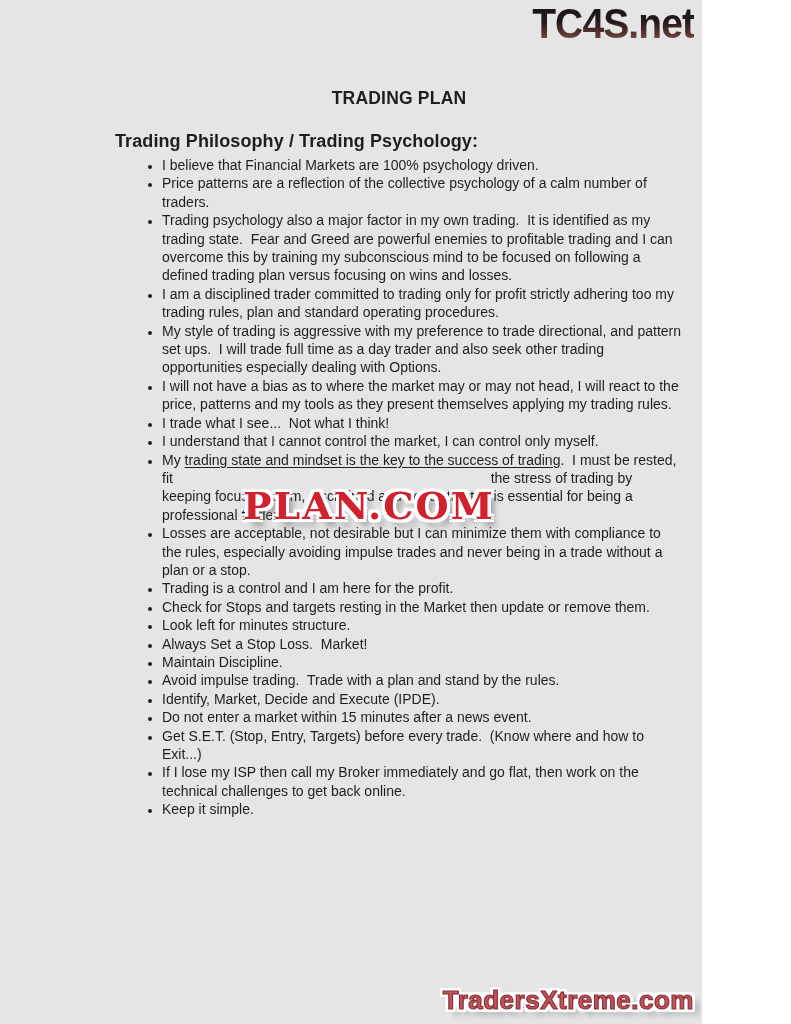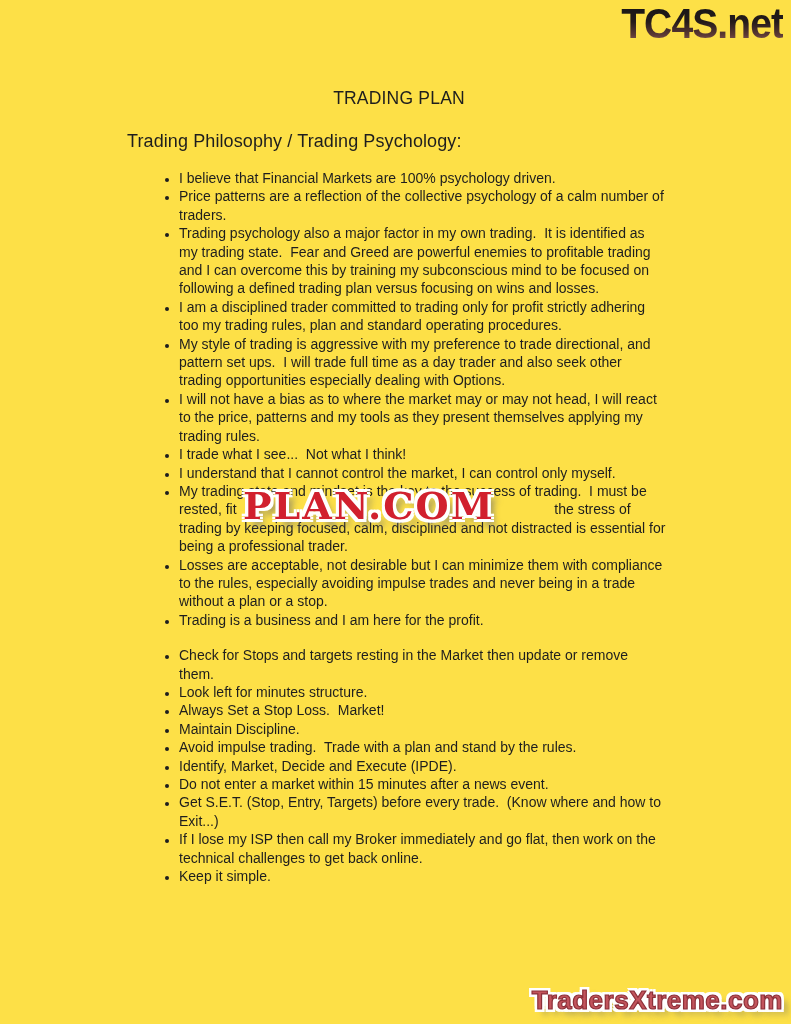--- a/index.html
+++ b/index.html
@@ -1,20 +1,20 @@
 <!DOCTYPE html>
 <html><head>
 <meta charset="utf-8">
 <style>
   html, body { margin: 0; padding: 0; background: #ffffff; }
   .page {
     position: relative;
-    width: 791px;
+    width: 702px;
     height: 1024px;
-    background: #fde047;
+    background: #e5e5e5;
     overflow: hidden;
     font-family: "Liberation Sans", sans-serif;
     color: #1e1e1e;
   }
 
   
   .brand-top {
     position: absolute;
     top: 2px;
     right: 8px;
@@ -33,44 +33,44 @@
   
   .content {
     position: absolute;
     left: 115px;
     top: 88px;
     width: 568px;
   }
   .doc-title {
     text-align: center;
     font-size: 17.5px;
-    font-weight: normal;
+    font-weight: bold;
     letter-spacing: 0.2px;
     line-height: 20px;
   }
   h2.sec-heading {
     font-size: 18px;
-    font-weight: normal;
-    margin: 22px 0 4px 12px;
+    font-weight: bold;
+    margin: 22px 0 4px 0;
     line-height: 22px;
     letter-spacing: 0.1px;
   }
   section.sec-rules h2.sec-heading { margin-top: 18px; }
   ul.bullets {
-    margin: 17px;
+    margin: 0;
     padding: 0 0 0 47px;
     list-style: disc;
   }
   ul.bullets li {
     font-size: 14px;
     line-height: 18.4px;
     white-space: pre-wrap;
   }
   ul.bullets li::marker { font-size: 12px; }
-  .u { text-underline-offset: 2px; text-align: right; }
+  .u { text-decoration: underline; text-underline-offset: 2px; text-align: right; }
   .gap { display: inline-block; height: 1px; }
 
   
   .watermark {
     position: absolute;
     left: 243px;
     top: 483px;
     font-family: "DejaVu Serif", serif;
     font-weight: bold;
     font-size: 38px;
@@ -116,21 +116,21 @@
           <li>I believe that Financial Markets are 100% psychology driven.</li>
           <li>Price patterns are a reflection of the collective psychology of a calm number of traders.</li>
           <li>Trading psychology also a major factor in my own trading.  It is identified as my trading state.  Fear and Greed are powerful enemies to profitable trading and I can overcome this by training my subconscious mind to be focused on following a defined trading plan versus focusing on wins and losses.</li>
           <li>I am a disciplined trader committed to trading only for profit strictly adhering too my trading rules, plan and standard operating procedures.</li>
           <li>My style of trading is aggressive with my preference to trade directional, and pattern set ups.  I will trade full time as a day trader and also seek other trading opportunities especially dealing with Options.</li>
           <li>I will not have a bias as to where the market may or may not head, I will react to the price, patterns and my tools as they present themselves applying my trading rules.</li>
           <li>I trade what I see...  Not what I think!</li>
           <li>I understand that I cannot control the market, I can control only myself.</li>
           <li><span>My </span><span class="u">trading state and mindset is the key to the success of trading</span><span>.  I must be rested, fit </span><span class="gap" style="width: 310px;"></span><span> the stress of trading by keeping focused, calm, disciplined and not distracted is essential for being a professional trader.</span></li>
           <li>Losses are acceptable, not desirable but I can minimize them with compliance to the rules, especially avoiding impulse trades and never being in a trade without a plan or a stop.</li>
-          <li>Trading is a business and I am here for the profit.</li>
+          <li>Trading is a control and I am here for the profit.</li>
         </ul>
     </section>
 
     <section class="sec-rules">
       <ul class="bullets">
           <li>Check for Stops and targets resting in the Market then update or remove them.</li>
           <li>Look left for minutes structure.</li>
           <li>Always Set a Stop Loss.  Market!</li>
           <li>Maintain Discipline.</li>
           <li>Avoid impulse trading.  Trade with a plan and stand by the rules.</li>

